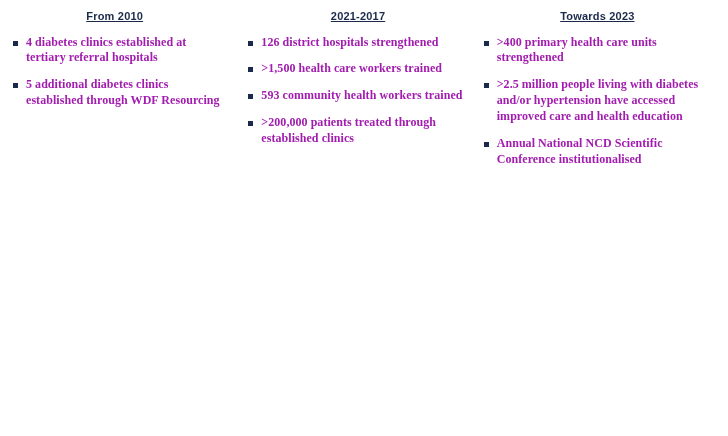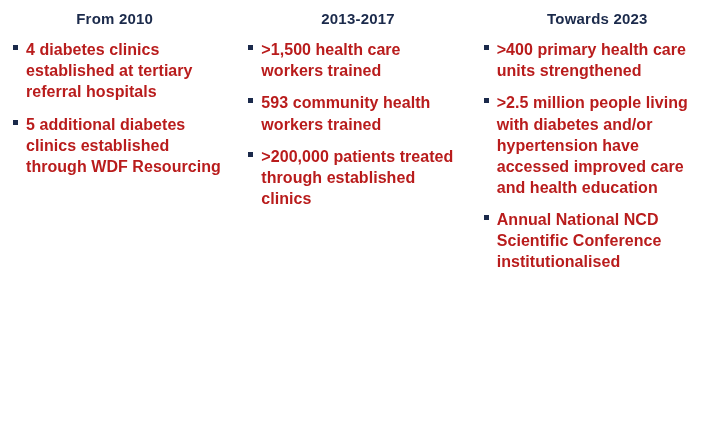--- a/index.html
+++ b/index.html
@@ -28,46 +28,48 @@
   .column {
     box-sizing: border-box;
     display: flex;
     flex-direction: column;
   }
   .col-1 { width: 238px; padding-left: 4px; }
   .col-2 { width: 238px; padding-left: 4px; }
   .col-3 { width: 244px; padding-left: 4px; }
 
   .col-title {
-    font-size: 15px;
+    font-size: 11px;
     font-weight: bold;
     letter-spacing: 0.2px;
     color: #1b2a4b;
     text-align: center;
     margin: 0 0 12px 0;
     line-height: 1.15;
+    text-decoration: underline;
   }
   .col-1 .col-title { padding-right: 26px; }
   .col-2 .col-title { padding-right: 10px; }
   .col-3 .col-title { padding-right: 8px; }
 
   ul.bullets {
     list-style: none;
     margin: 0;
     padding: 0;
   }
   ul.bullets li {
     position: relative;
     padding-left: 14px;
     margin-bottom: 11px;
-    font-size: 16px;
+    font-size: 12px;
     font-weight: bold;
     line-height: 1.32;
-    color: #b91c1c;
+    color: #a21caf;
     letter-spacing: 0.05px;
+    font-family: Liberation Serif, serif;
   }
   ul.bullets li::before {
     content: "";
     position: absolute;
     left: 1px;
     top: 6px;
     width: 5px;
     height: 5px;
     background: #1b2a4b;
     border-radius: 0;
@@ -83,22 +85,23 @@
 
   <div class="column col-1">
     <div class="col-title">From 2010</div>
     <ul class="bullets">
       <li>4 diabetes clinics established at tertiary referral hospitals</li>
       <li>5 additional diabetes clinics established through WDF Resourcing</li>
     </ul>
   </div>
 
   <div class="column col-2">
-    <div class="col-title">2013-2017</div>
+    <div class="col-title">2021-2017</div>
     <ul class="bullets">
+      <li>126 district hospitals strengthened</li>
       <li>&gt;1,500 health care workers trained</li>
       <li>593 community health workers trained</li>
       <li>&gt;200,000 patients treated through established clinics</li>
     </ul>
   </div>
 
   <div class="column col-3">
     <div class="col-title">Towards 2023</div>
     <ul class="bullets">
       <li>&gt;400 primary health care units strengthened</li>

